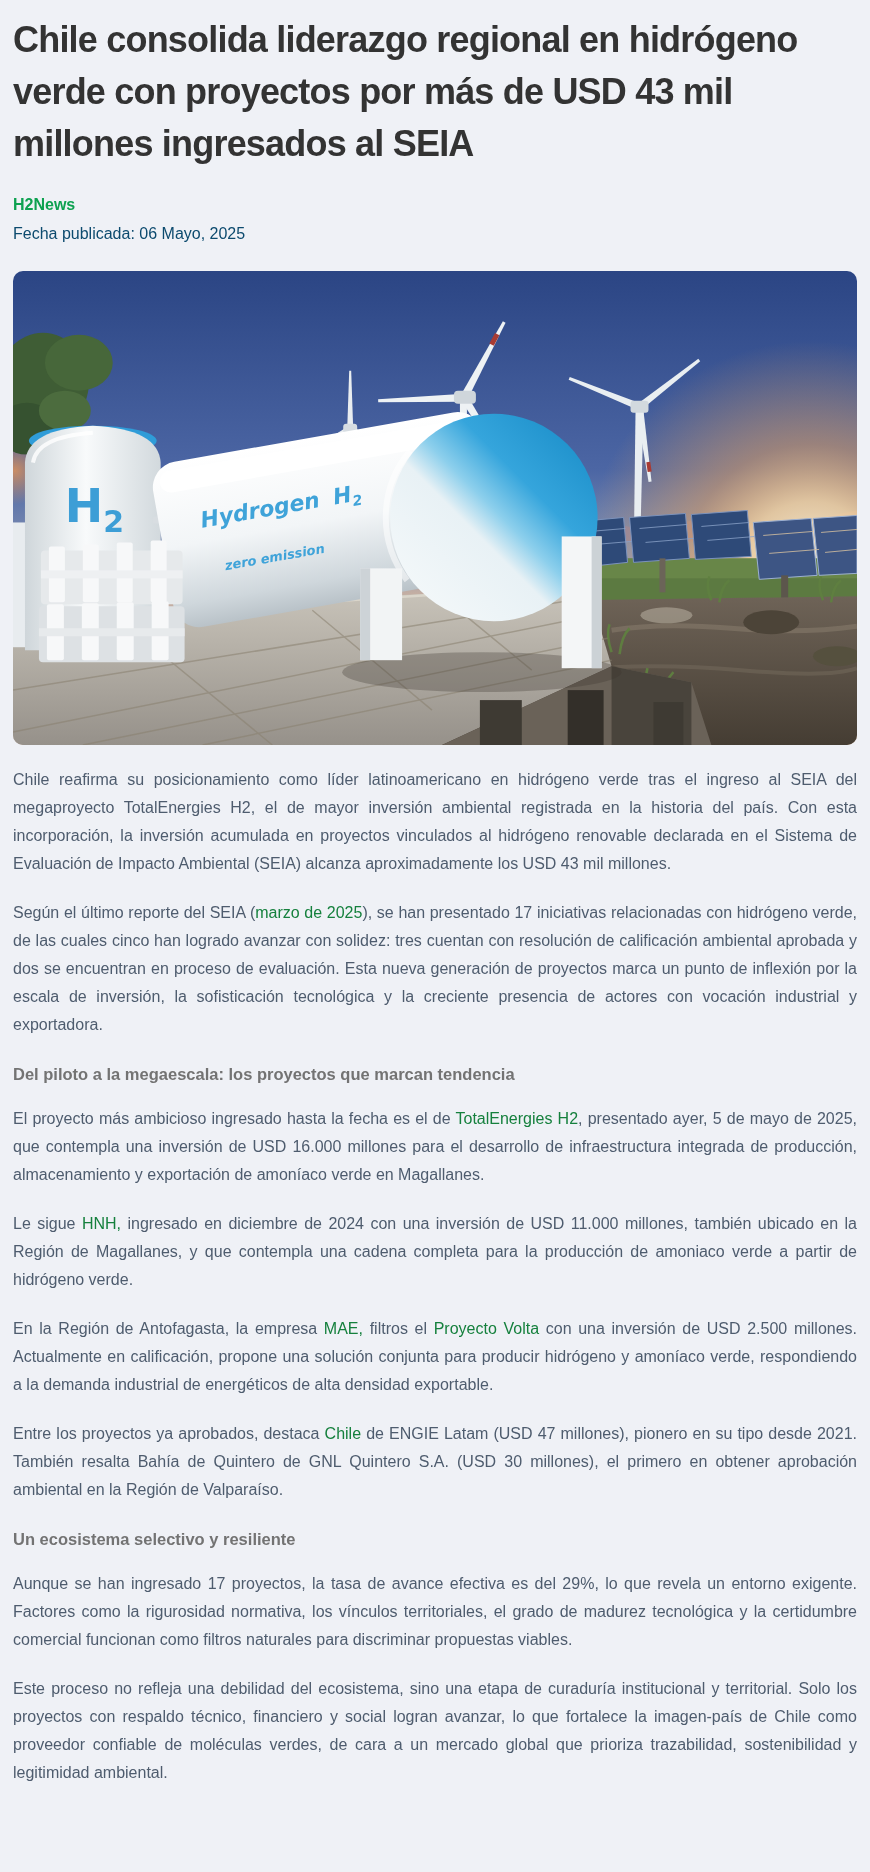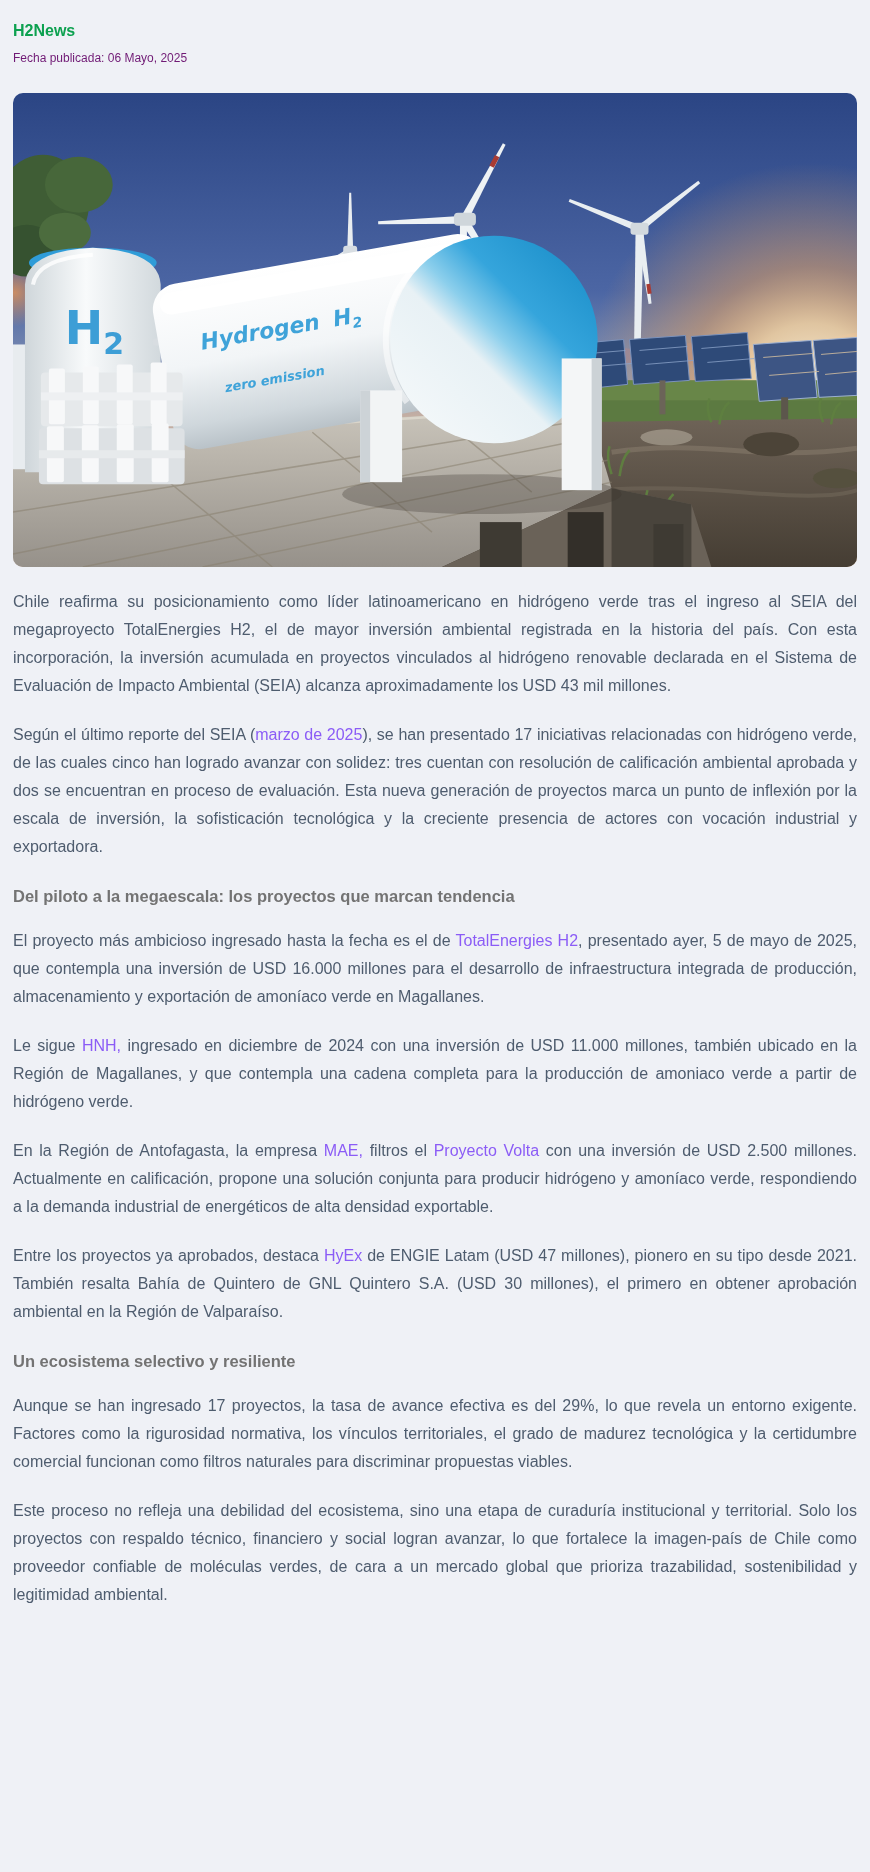--- a/index.html
+++ b/index.html
@@ -16,50 +16,51 @@
     font-size:36px;
     line-height:52px;
     letter-spacing:-0.8px;
     font-weight:700;
     color:#333333;
   }
   .source{
     color:#0da150;
     font-weight:700;
     font-size:16px;
-    margin:16px 0 11px 0;
+    margin:8px 0 11px 0;
     display:inline-block;
   }
   .date{
-    font-size:12px;
-    color:#701a75;
+    font-size:16px;
+    color:#0c4a6e;
     margin:0 0 28px 0;
   }
   figure.hero{margin:0 0 10px 0;}
   figure.hero svg{display:block;width:844px;height:474px;border-radius:10px;}
   p.body{
     font-size:16px;
     line-height:28px;
     text-align:justify;
     margin:21px 0;
   }
   h2.sub{
     font-size:16.5px;
     font-weight:700;
     color:#737373;
     margin:26px 0 20px 0;
   }
-  a.green{color:#8b5cf6;text-decoration:none;cursor:pointer;}
+  a.green{color:#15803d;text-decoration:none;cursor:pointer;}
   .svgtxt{font-family:"DejaVu Sans",sans-serif;font-style:italic;font-weight:bold;fill:#3fa3d9;}
 </style>
 </head>
 <body>
 
 <main class="page">
 
+  <h1 class="title">Chile consolida liderazgo regional en hidrógeno verde con proyectos por más de USD 43 mil millones ingresados al SEIA</h1>
 
   <a class="source">H2News</a>
   <div class="date">Fecha publicada: 06 Mayo, 2025</div>
 
   <figure class="hero">
     <svg viewBox="0 0 846 475" preserveAspectRatio="none">
       <defs>
         <linearGradient id="skyG" x1="0" y1="0" x2="0" y2="1">
           <stop offset="0" stop-color="#2b4584"></stop>
           <stop offset="0.42" stop-color="#4c66a4"></stop>
@@ -276,21 +277,21 @@
 
   <h2 class="sub">Del piloto a la megaescala: los proyectos que marcan tendencia</h2>
 
   <p class="body"><span>El proyecto más ambicioso ingresado hasta la fecha es el de </span><a class="green">TotalEnergies H2</a><span>, presentado ayer, 5 de mayo de 2025, que contempla una inversión de USD 16.000 millones para el desarrollo de infraestructura integrada de producción, almacenamiento y exportación de amoníaco verde en Magallanes.</span></p>
 
   <p class="body"><span>Le sigue </span><a class="green">HNH,</a><span> ingresado en diciembre de 2024 con una inversión de USD 11.000 millones, también ubicado en la Región de Magallanes, y que contempla una cadena completa para la producción de amoniaco verde a partir de hidrógeno verde.</span></p>
 
   <p class="body"><span>En la Región de Antofagasta, la empresa </span><a class="green">MAE,</a><span> filtros el </span><a class="green">Proyecto Volta</a><span> con una inversión de USD 2.500 millones. Actualmente en calificación, propone una solución conjunta para producir hidrógeno y amoníaco verde, respondiendo a la demanda industrial de energéticos de alta densidad exportable.</span></p>
 
 
-  <p class="body"><span>Entre los proyectos ya aprobados, destaca </span><a class="green">HyEx</a><span> de ENGIE Latam (USD 47 millones), pionero en su tipo desde 2021. También resalta Bahía de Quintero de GNL Quintero S.A. (USD 30 millones), el primero en obtener aprobación ambiental en la Región de Valparaíso.</span></p>
+  <p class="body"><span>Entre los proyectos ya aprobados, destaca </span><a class="green">Chile</a><span> de ENGIE Latam (USD 47 millones), pionero en su tipo desde 2021. También resalta Bahía de Quintero de GNL Quintero S.A. (USD 30 millones), el primero en obtener aprobación ambiental en la Región de Valparaíso.</span></p>
 
   <h2 class="sub">Un ecosistema selectivo y resiliente</h2>
 
   <p class="body"><span>Aunque se han ingresado 17 proyectos, la tasa de avance efectiva es del 29%, lo que revela un entorno exigente. Factores como la rigurosidad normativa, los vínculos territoriales, el grado de madurez tecnológica y la certidumbre comercial funcionan como filtros naturales para discriminar propuestas viables.</span></p>
 
   <p class="body"><span>Este proceso no refleja una debilidad del ecosistema, sino una etapa de curaduría institucional y territorial. Solo los proyectos con respaldo técnico, financiero y social logran avanzar, lo que fortalece la imagen-país de Chile como proveedor confiable de moléculas verdes, de cara a un mercado global que prioriza trazabilidad, sostenibilidad y legitimidad ambiental.</span></p>
 
 
 </main>
 

